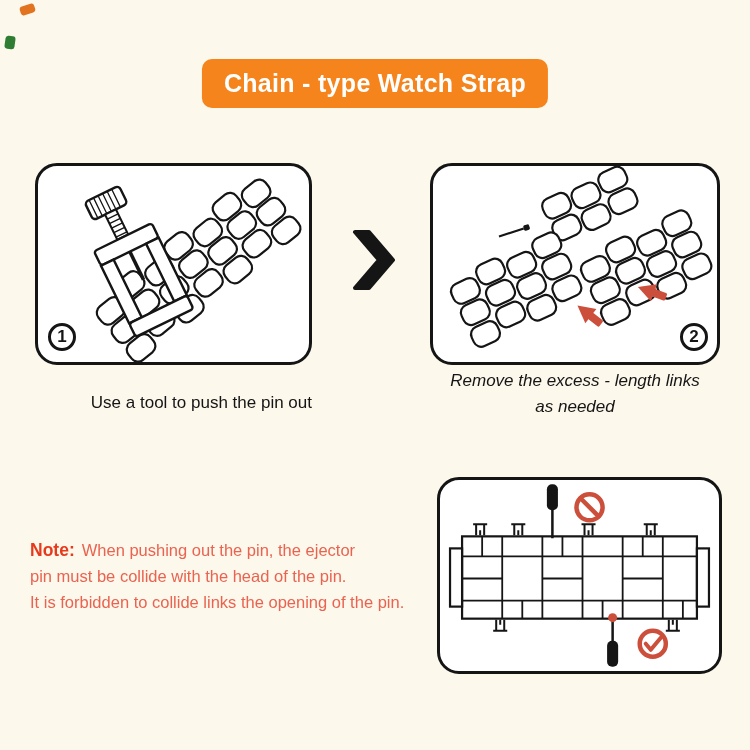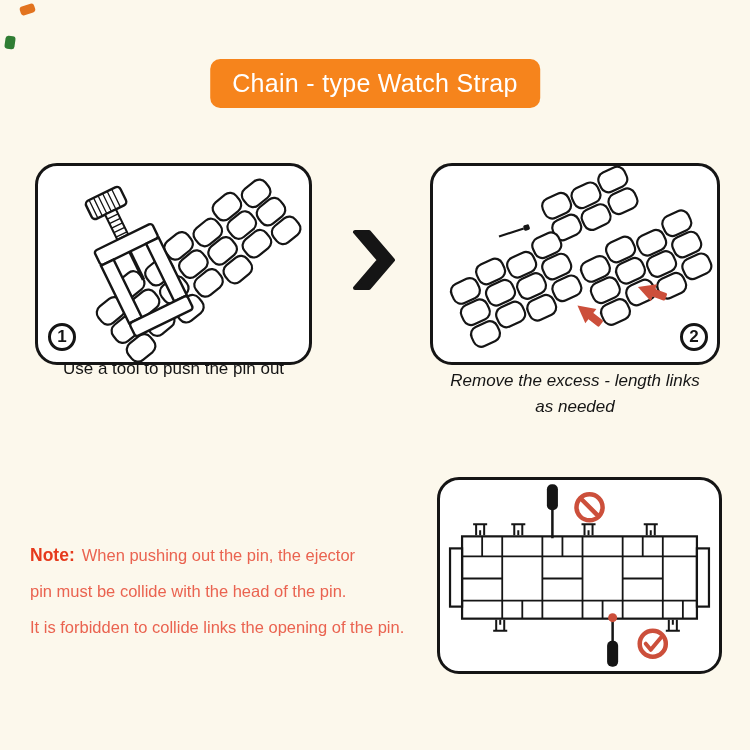--- a/index.html
+++ b/index.html
@@ -14,21 +14,21 @@
   *{margin:0;padding:0;box-sizing:border-box;}
   body{
     width:750px;height:750px;
     font-family:"Liberation Sans","DejaVu Sans",sans-serif;
     background:var(--paper);
   }
   .stage{position:relative;width:750px;height:750px;background:var(--paper);overflow:hidden;}
 
   .banner{
     position:absolute;top:59px;left:50%;transform:translateX(-50%);
-    background:var(--banner);color:#fff;font-weight:normal;font-size:25px;
+    background:var(--banner);color:#fff;font-weight:bold;font-size:25px;
     padding:10px 22px;border-radius:10px;white-space:nowrap;letter-spacing:.3px;
   }
 
   .panel{
     position:absolute;background:var(--panel-bg);
     border:3.5px solid var(--ink);border-radius:22px;overflow:hidden;
   }
   .panel svg{position:absolute;inset:0;width:100%;height:100%;}
   #panel1{left:35px;top:163px;width:277px;height:202px;}
   #panel2{left:430px;top:163px;width:290px;height:202px;}
@@ -40,26 +40,26 @@
     font-weight:bold;font-size:17px;color:var(--ink);z-index:2;
   }
   #badge1{left:10px;bottom:11px;}
   #badge2{right:9px;bottom:11px;}
 
   .chevron{position:absolute;left:352px;top:229px;width:44px;height:62px;}
   .chevron svg{width:100%;height:100%;display:block;}
 
   .caption{position:absolute;color:var(--ink);font-size:17px;text-align:center;line-height:26px;}
   .caption div{white-space:nowrap;font-style:italic;}
-  #caption1{left:35px;top:356px;width:277px;white-space:nowrap;}
+  #caption1{left:35px;top:390px;width:277px;white-space:nowrap;text-align:right;}
   #caption2{left:430px;top:368px;width:290px;}
 
   .note{
     position:absolute;left:30px;top:537px;width:460px;
-    font-size:16.5px;line-height:36px;color:var(--note-body);
+    font-size:16.5px;line-height:26px;color:var(--note-body);
   }
   .note div{white-space:nowrap;}
   .note b{color:var(--note-label);font-size:17.5px;margin-right:7px;}
 
   .stray{position:absolute;border-radius:3px;}
   #stray1{left:20px;top:5px;width:15px;height:9px;background:#E2731F;transform:rotate(-18deg);}
   #stray2{left:5px;top:36px;width:10px;height:13px;background:#2F7D33;transform:rotate(8deg);}
 
   .accent-fill{fill:var(--accent-red);}
   .accent-stroke{stroke:var(--accent-red);}

